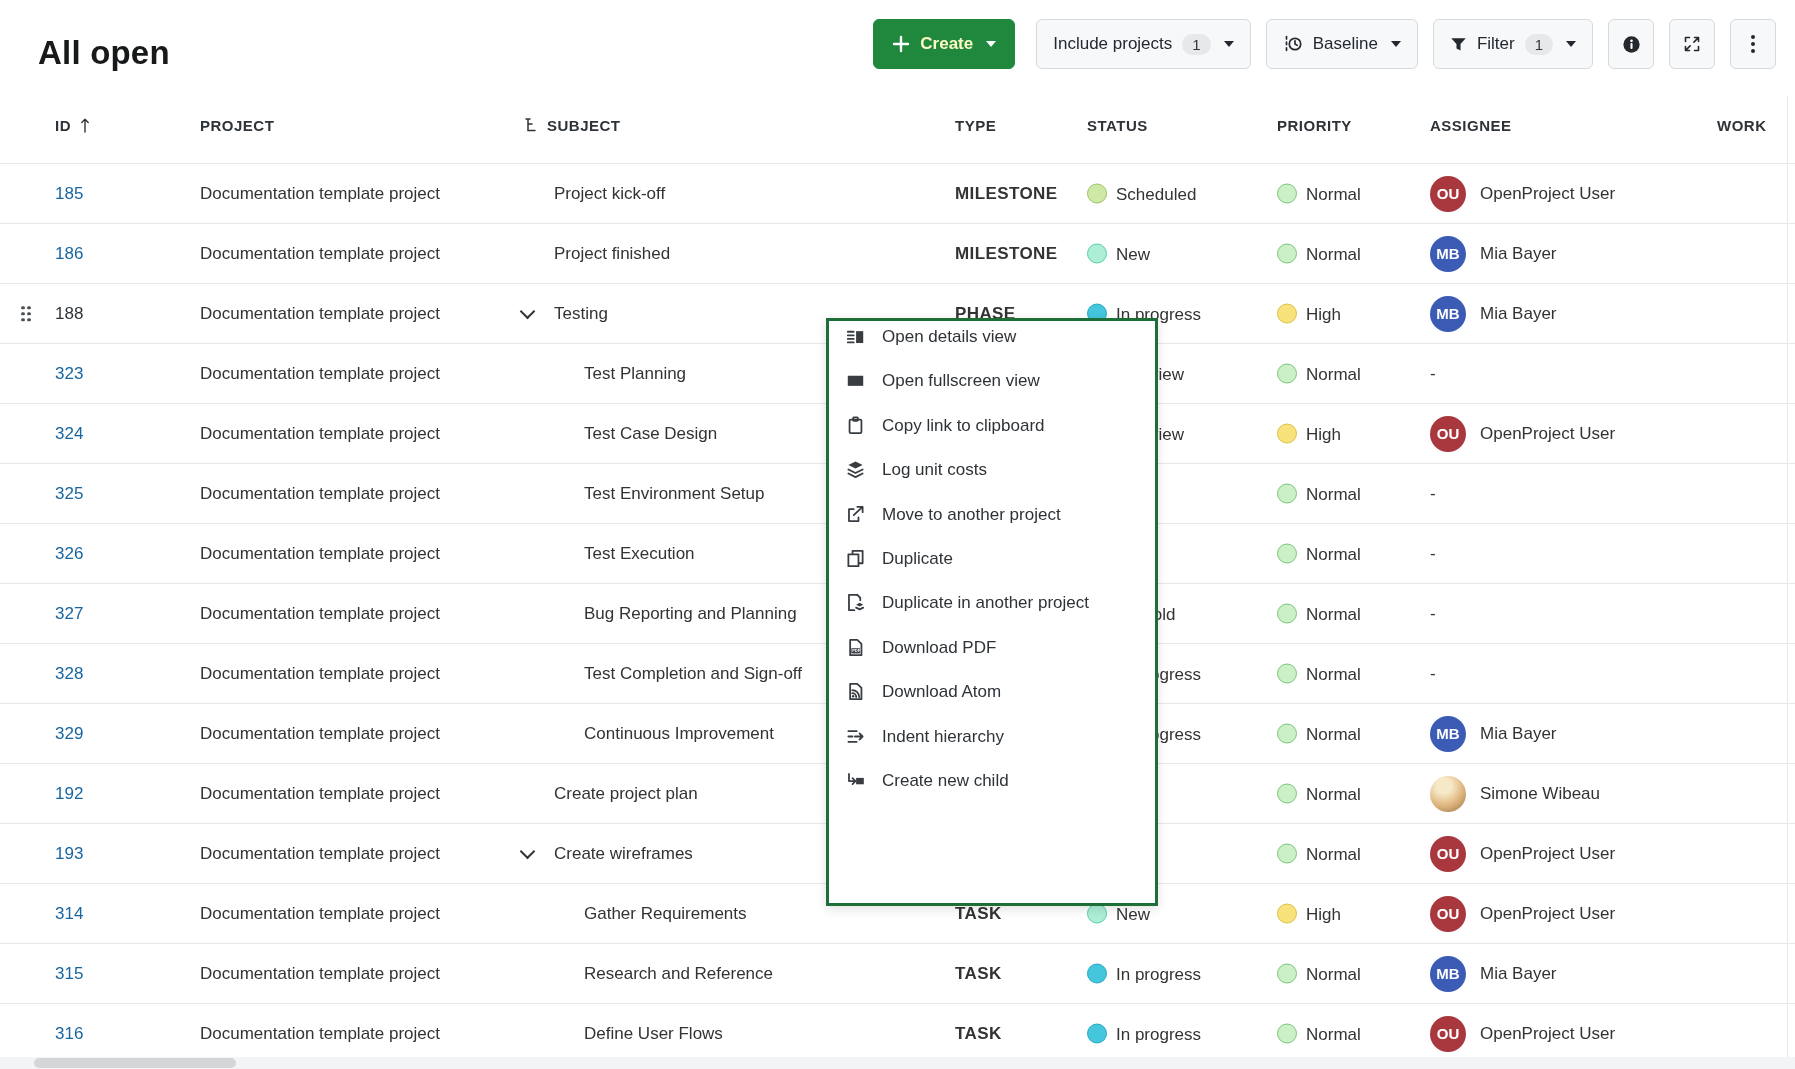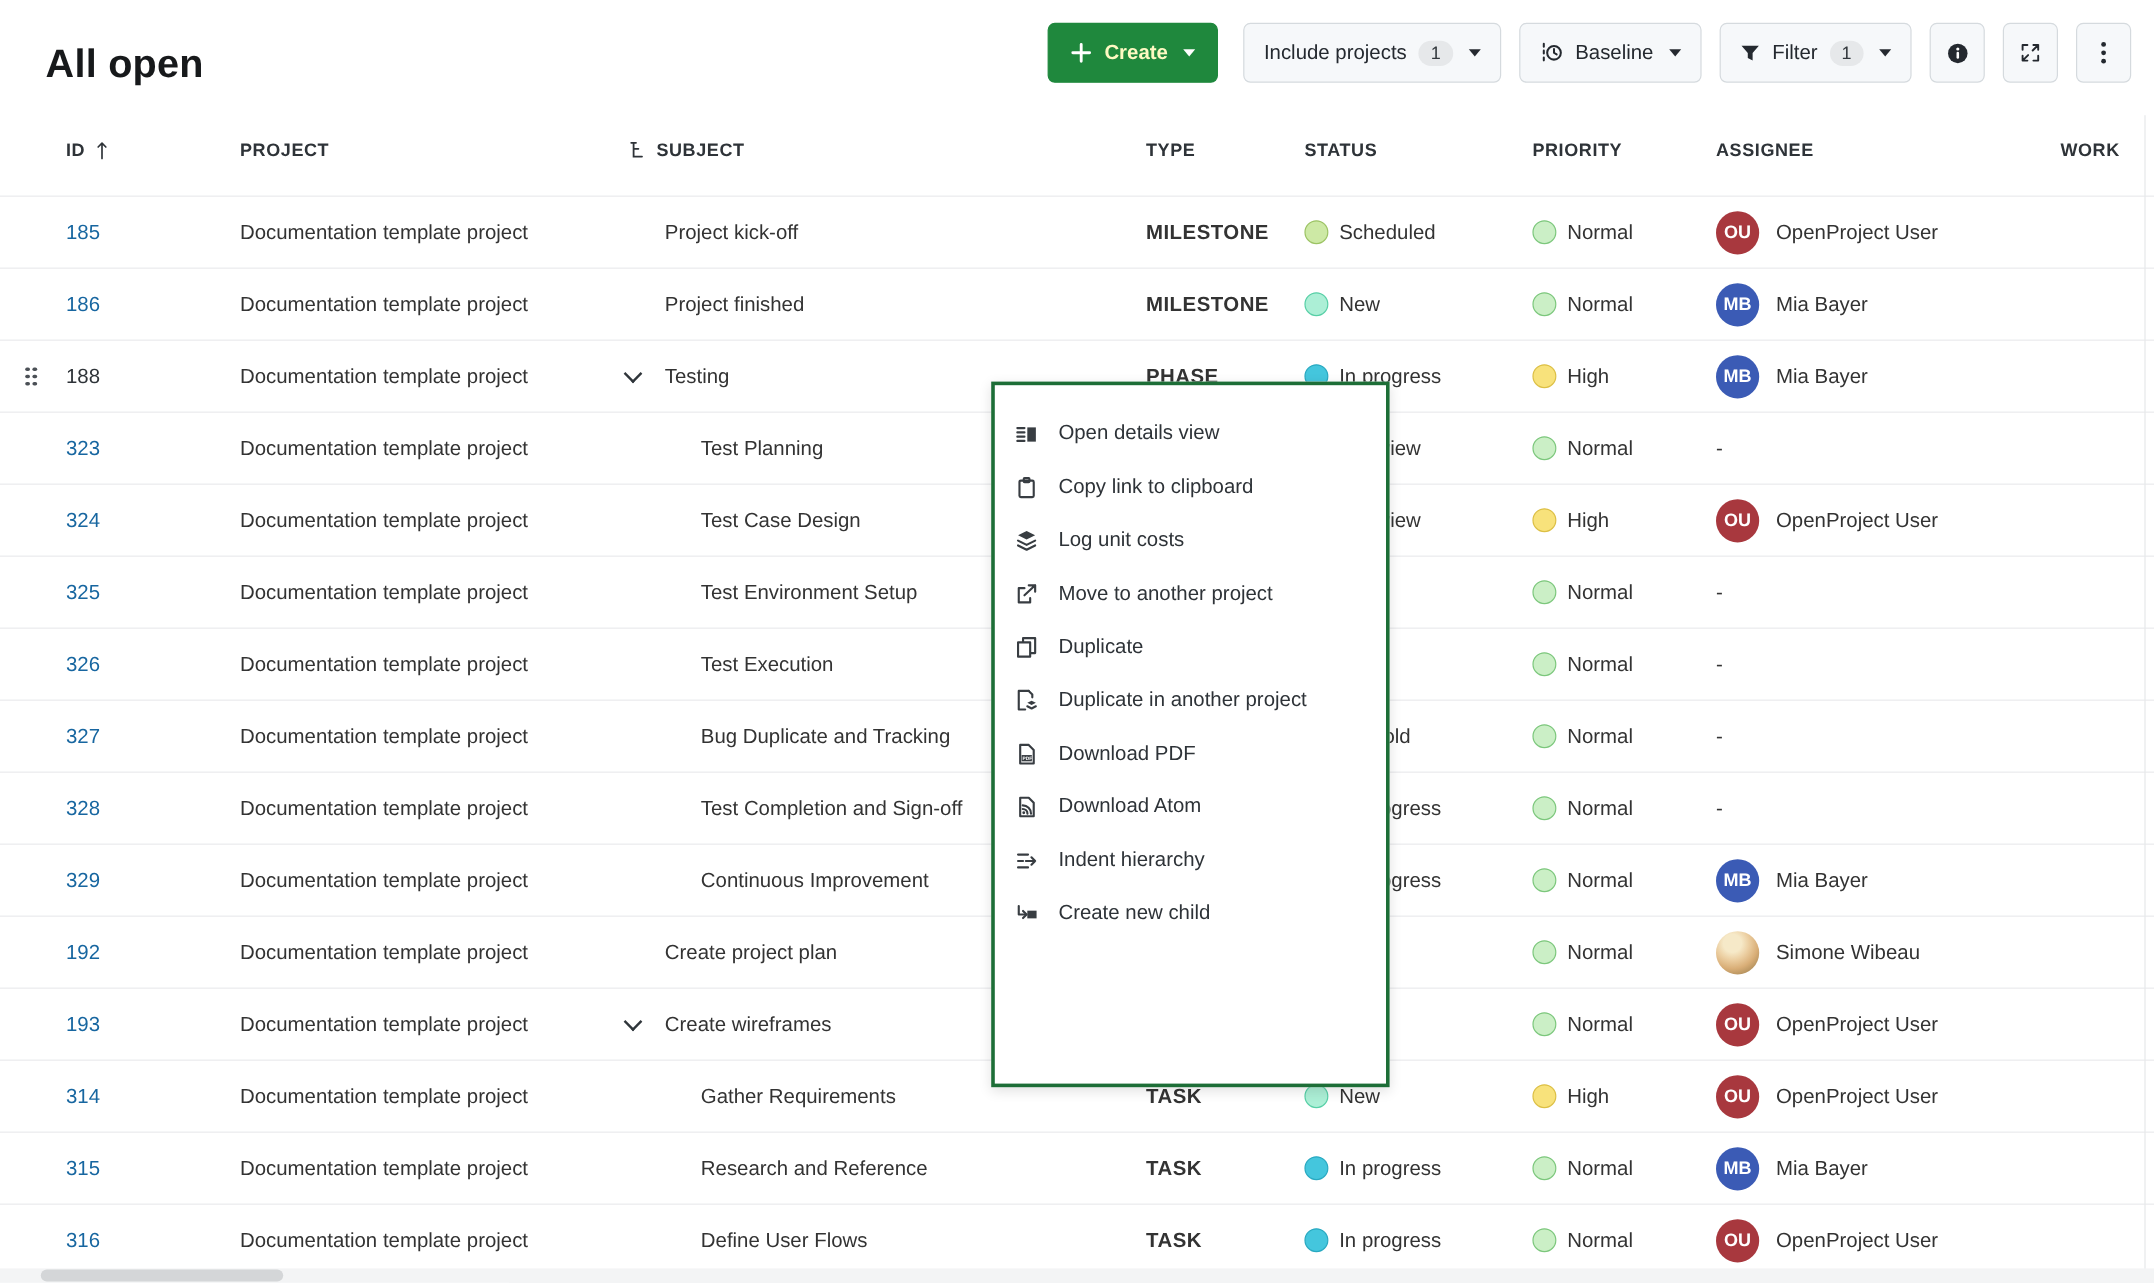--- a/index.html
+++ b/index.html
@@ -53,21 +53,21 @@
         display:grid;grid-template-columns:3.5px 3.5px;grid-auto-rows:3.5px;gap:2.5px;cursor:grab}
   .drag i{background:#4b5056;border-radius:50%}
   .col-edge{position:absolute;left:1787px;top:96px;height:963px;width:1px;background:#e7e8ea}
   
   .scroll-track{position:absolute;left:0;bottom:0;width:100%;height:12px;background:#f3f4f5}
   .scroll-thumb{position:absolute;left:34px;bottom:1px;width:202px;height:10px;background:#d4d6d8;border-radius:5px;cursor:pointer}
   
   .context-menu{position:absolute;left:826px;top:318px;width:332px;height:588px;z-index:10;
     margin:0;padding:6px 0;list-style:none;background:#fff;border:3px solid #1d6e37;
     box-sizing:border-box;box-shadow:0 3px 10px rgba(0,0,0,.12)}
-  .context-menu li{height:44.4px;display:flex;align-items:flex-end;gap:17px;padding:0 17px;
+  .context-menu li{height:44.4px;display:flex;align-items:flex-start;gap:17px;padding:0 17px;
     font-size:17px;color:#2e3338;cursor:pointer}
   .mi-icon{width:19px;height:19px;flex:0 0 auto;display:flex;align-items:center;justify-content:center}
   .mi-icon svg{width:19px;height:19px;stroke:#383d42;stroke-width:1.5;fill:none;stroke-linecap:round;stroke-linejoin:round}
   .mi-icon svg .f{fill:#383d42;stroke:none}
   .tbicon svg{display:block}
 </style>
 </head>
 <body>
 
 <div class="topbar">
@@ -333,21 +333,21 @@
 
         <span>-</span>
       </span>
     </div>
     <div class="row">
 
       <span class="c c-id"><a href="#">327</a></span>
       <span class="c c-project">Documentation template project</span>
       <span class="c c-subject child">
         
-        <span>Bug Duplicate and Tracking</span>
+        <span>Bug Reporting and Planning</span>
       </span>
 
       <span class="c c-status">
         <i class="dot" style="background: rgb(191, 217, 238); border-color: rgb(133, 175, 212);"></i><span>On hold</span>
       </span>
       <span class="c c-priority">
         <i class="dot" style="background: rgb(203, 239, 198); border-color: rgb(124, 199, 124);"></i><span>Normal</span>
       </span>
       <span class="c c-assignee">
 
@@ -515,20 +515,28 @@
 
 <ul class="context-menu">
   <li>
     <span class="mi-icon">
         <svg viewBox="0 0 16 16">
           <path d="M1.5 4h5M1.5 7h5M1.5 10h5M1.5 13h5"></path>
           <rect class="f" x="8.5" y="3.5" width="6" height="10"></rect>
         </svg>
       </span>
     <span>Open details view</span>
+  </li>
+  <li>
+    <span class="mi-icon">
+        <svg viewBox="0 0 16 16">
+          <rect class="f" x="1.5" y="4" width="13" height="8.5"></rect>
+        </svg>
+      </span>
+    <span>Open fullscreen view</span>
   </li>
   <li>
     <span class="mi-icon">
         <svg viewBox="0 0 16 16">
           <rect x="3" y="3" width="10" height="11.5" rx="1"></rect>
           <rect x="6" y="1.2" width="4" height="2.8" rx="0.6"></rect>
         </svg>
       </span>
     <span>Copy link to clipboard</span>
   </li>

